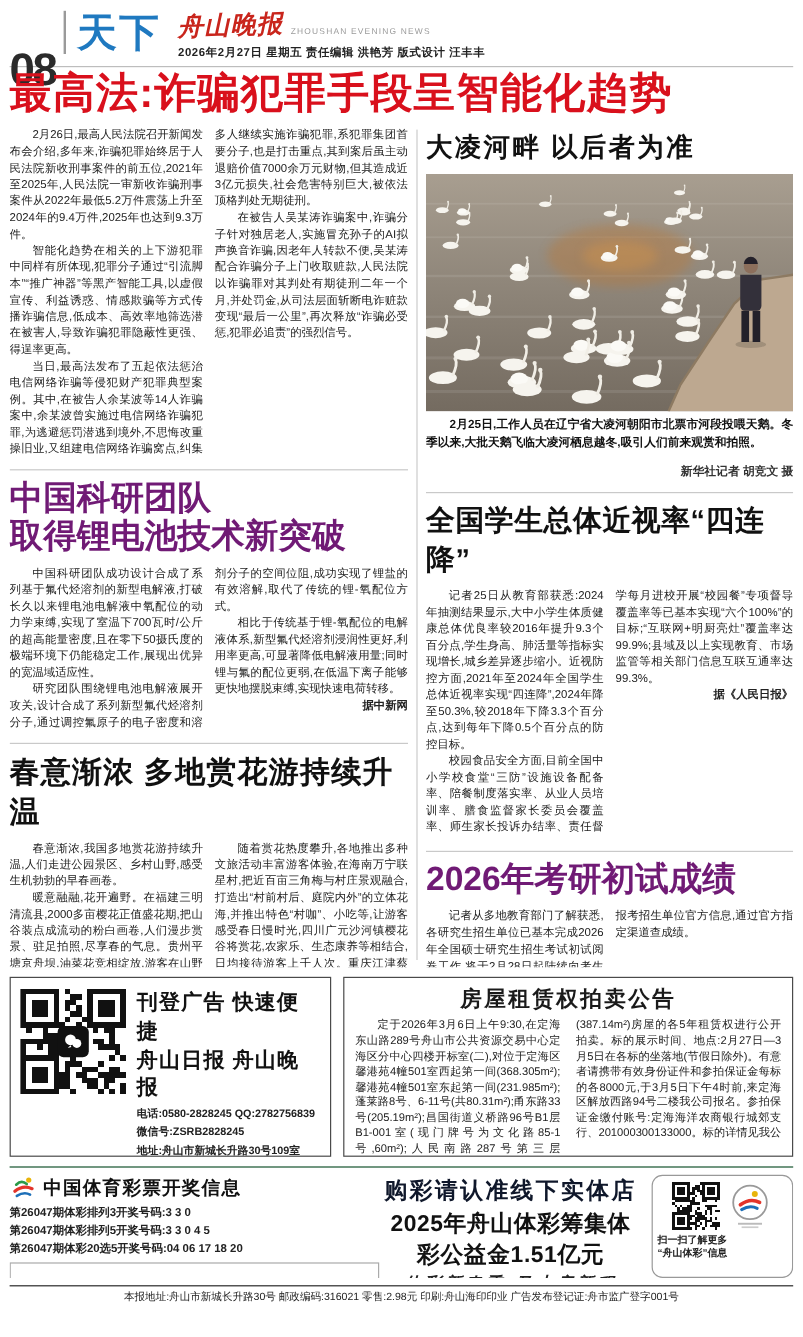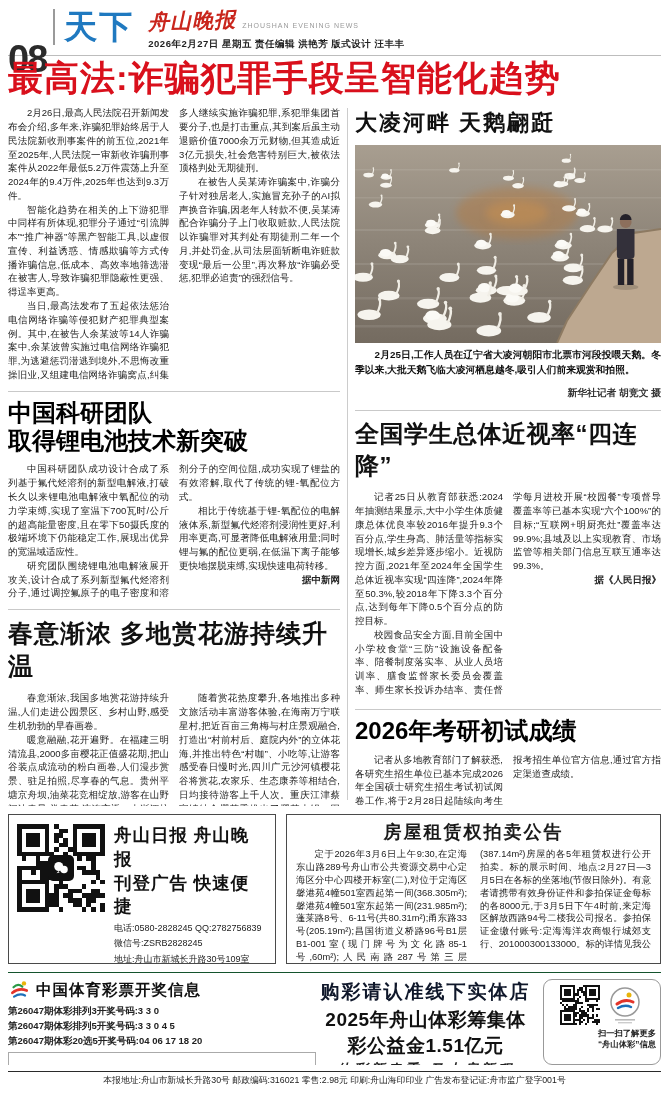--- a/index.html
+++ b/index.html
@@ -35,42 +35,42 @@
   .body-cols p{margin:0;text-indent:2em;}
   .src{text-align:right;font-weight:700;text-indent:0 !important;}
   .lead-body{height:278px;overflow:hidden;}
   .battery-body{height:140px;overflow:hidden;}
   .flower-body{height:182px;overflow:hidden;}
   .myopia-body{height:212px;overflow:hidden;}
   .exam-body{height:92px;overflow:hidden;}
 
   .hdiv{border:0;border-top:1px solid #c9c9c9;margin:7px 0;}
 
-  .h2a{font-size:24px;font-weight:900;color:#000000;line-height:1.15;margin:2px 0 8px;}
+  .h2a{font-size:28px;font-weight:900;color:#701a75;line-height:1.15;margin:2px 0 8px;}
   .h2b{font-size:24px;font-weight:900;color:#111;margin:2px 0 8px;letter-spacing:.5px;}
   .h2c{font-size:25px;font-weight:900;color:#111;margin:4px 0 8px;letter-spacing:1px;}
   .h-swan{font-size:22px;font-weight:900;color:#111;margin:2px 0 7px;letter-spacing:2px;}
 
   .photo-wrap{width:100%;height:198px;overflow:hidden;}
   .photo-wrap svg{display:block;width:100%;height:100%;}
   .photo-caption{font-size:9.8px;font-weight:700;line-height:1.5;text-align:justify;
                  text-indent:2em;margin-top:5px;color:#111;}
   .photo-credit{font-size:9.8px;font-weight:700;text-align:right;color:#333;margin-top:1px;}
 
   
   .ads-row{display:flex;gap:10px;margin-top:8px;height:150px;}
   .ad-box{width:250px;flex:none;border:1px solid #4a4a4a;padding:9px 8px;display:flex;gap:9px;}
   .qr{width:88px;height:88px;flex:none;position:relative;}
   .qr svg{width:100%;height:100%;display:block;}
   .qr .wx{position:absolute;left:31px;top:31px;width:26px;height:26px;background:#111;border-radius:5px;
           display:flex;align-items:center;justify-content:center;}
   .wx svg{width:18px;height:18px;}
   .ad-text{min-width:0;}
   .ad-text .big{font-size:17.5px;font-weight:900;color:#111;letter-spacing:1px;line-height:1.35;}
-  .ad-text .small{font-size:9px;font-weight:400;color:#222;margin-top:3px;line-height:1.4;}
+  .ad-text .small{font-size:9px;font-weight:700;color:#222;margin-top:3px;line-height:1.4;}
   .ad-contact{margin-top:6px;}
 
   .auction-box{flex:1;border:1px solid #4a4a4a;padding:4px 9px 4px;min-width:0;}
   .auction-title{text-align:center;font-size:18px;font-weight:900;letter-spacing:2px;margin:1px 0 4px;}
   .auction-cols{column-count:2;column-gap:13px;column-fill:auto;height:118px;overflow:hidden;
                 font-size:9.3px;line-height:1.38;text-align:justify;color:#222;}
   .auction-cols p{margin:0;text-indent:2em;}
 
   
   .lottery-strip{border-top:1px solid #14532d;margin-top:8px;padding-top:6px;
@@ -80,21 +80,21 @@
   .lot-logo{width:22px;height:22px;flex:none;}
   .lot-title{font-size:15.5px;font-weight:900;color:#111;letter-spacing:1px;}
   .lot-draws{margin-top:3px;font-size:9.5px;font-weight:700;color:#222;line-height:1.55;}
   .lot-disclaimer{margin-top:4px;border:1px solid #aaa;padding:19px 4px;font-size:7.3px;color:#444;
                   display:inline-block;white-space:nowrap;overflow:hidden;max-width:298px;}
   .lot-mid{flex:1;text-align:center;min-width:0;}
   .lot-slogan1{font-size:19px;font-weight:700;letter-spacing:2px;color:#0f172a;}
   .lot-slogan2{font-size:19px;font-weight:900;letter-spacing:.5px;color:#111;margin-top:2px;}
   .lot-slogan3{font-family:"DejaVu Serif","Liberation Serif",serif;font-style:italic;font-weight:700;
                font-size:14px;letter-spacing:3px;color:#222;margin-top:2px;}
-  .lot-qrbox{width:108px;flex:none;border:1px solid #999;border-radius:9px;padding:5px 4px 3px;text-align:right;}
+  .lot-qrbox{width:108px;flex:none;border:1px solid #999;border-radius:9px;padding:5px 4px 3px;text-align:left;}
   .lot-qrs{display:flex;justify-content:center;gap:5px;}
   .lot-qr{width:40px;height:40px;}
   .lot-qr svg{width:100%;height:100%;display:block;}
   .lot-qr-caption{font-size:8.3px;font-weight:700;color:#222;line-height:1.35;margin-top:3px;}
 
   
   .page-footer{border-top:1px solid #2a2a2a;margin-top:6px;padding-top:3px;
                text-align:center;font-size:8.8px;color:#222;}
 </style>
 </head>
@@ -142,21 +142,21 @@
         <p>春意渐浓,我国多地赏花游持续升温,人们走进公园景区、乡村山野,感受生机勃勃的早春画卷。</p>
         <p>暖意融融,花开遍野。在福建三明清流县,2000多亩樱花正值盛花期,把山谷装点成流动的粉白画卷,人们漫步赏景、驻足拍照,尽享春的气息。贵州平塘京舟坝,油菜花竞相绽放,游客在山野间沐春风,赏春花,流连忘返。去浙江杭州西溪湿地泛舟赏梅,到江苏扬州瘦西湖景区看小桥流水、亭台梅林相映成趣。这个春天,人们在江南水乡沉浸式感受早春诗意。</p>
         <p>随着赏花热度攀升,各地推出多种文旅活动丰富游客体验,在海南万宁联星村,把近百亩三角梅与村庄景观融合,打造出“村前村后、庭院内外”的立体花海,并推出特色“村咖”、小吃等,让游客感受春日慢时光,四川广元沙河镇樱花谷将赏花,农家乐、生态康养等相结合,日均接待游客上千人次。重庆江津蔡家镇结合樱花季推出了樱花火锅、围炉煮茶、游园互动等特色活动,吸引大量游客前来,预计整个花季带动当地餐饮住宿、农产品销售等收入超1500万元。</p>
 
       </div>
     </div>
 
     <div class="vsep"></div>
 
     <div class="col-right">
-      <h2 class="h-swan">大凌河畔 天鹅翩跹</h2>
+      <h2 class="h-swan">大凌河畔 以后者为准</h2>
       <div class="photo-wrap">
         <svg viewBox="0 0 312 198" preserveAspectRatio="none">
           <defs>
             <linearGradient id="water" x1="0" y1="0" x2="0" y2="1">
               <stop offset="0" stop-color="#a89e90"></stop>
               <stop offset="0.5" stop-color="#8d8478"></stop>
               <stop offset="1" stop-color="#746b60"></stop>
             </linearGradient>
             <filter id="soft">
                 <feGaussianBlur stdDeviation="4"></feGaussianBlur>
@@ -454,22 +454,22 @@
           </svg>
         <div class="wx">
           <svg viewBox="0 0 24 24">
               <circle cx="9" cy="10" r="6" fill="#fff"></circle>
               <circle cx="16" cy="14" r="5" fill="#fff"></circle>
               <path d="M6 19 l3 -3 l1 2 z" fill="#fff"></path>
             </svg>
         </div>
       </div>
       <div class="ad-text">
+        <div class="big">刊登广告 快速便捷</div>
         <div class="big">舟山日报 舟山晚报</div>
-        <div class="big">刊登广告 快速便捷</div>
         <div class="small ad-contact">电话:0580-2828245  QQ:2782756839</div>
         <div class="small">微信号:ZSRB2828245</div>
         <div class="small">地址:舟山市新城长升路30号109室</div>
       </div>
     </div>
     <div class="auction-box">
       <div class="auction-title">房屋租赁权拍卖公告</div>
       <div class="auction-cols">
         <p>定于2026年3月6日上午9:30,在定海东山路289号舟山市公共资源交易中心定海区分中心四楼开标室(二),对位于定海区馨港苑4幢501室西起第一间(368.305m²);馨港苑4幢501室东起第一间(231.985m²);蓬莱路8号、6-11号(共80.31m²);甬东路33号(205.19m²);昌国街道义桥路96号B1层B1-001室(现门牌号为文化路85-1号,60m²);人民南路287号第三层(387.14m²)房屋的各5年租赁权进行公开拍卖。标的展示时间、地点:2月27日—3月5日在各标的坐落地(节假日除外)。有意者请携带有效身份证件和参拍保证金每标的各8000元,于3月5日下午4时前,来定海区解放西路94号二楼我公司报名。参拍保证金缴付账号:定海海洋农商银行城郊支行、201000300133000。标的详情见我公司另行提供的拍卖文件。咨询电话:0580-2038528。</p>
 

